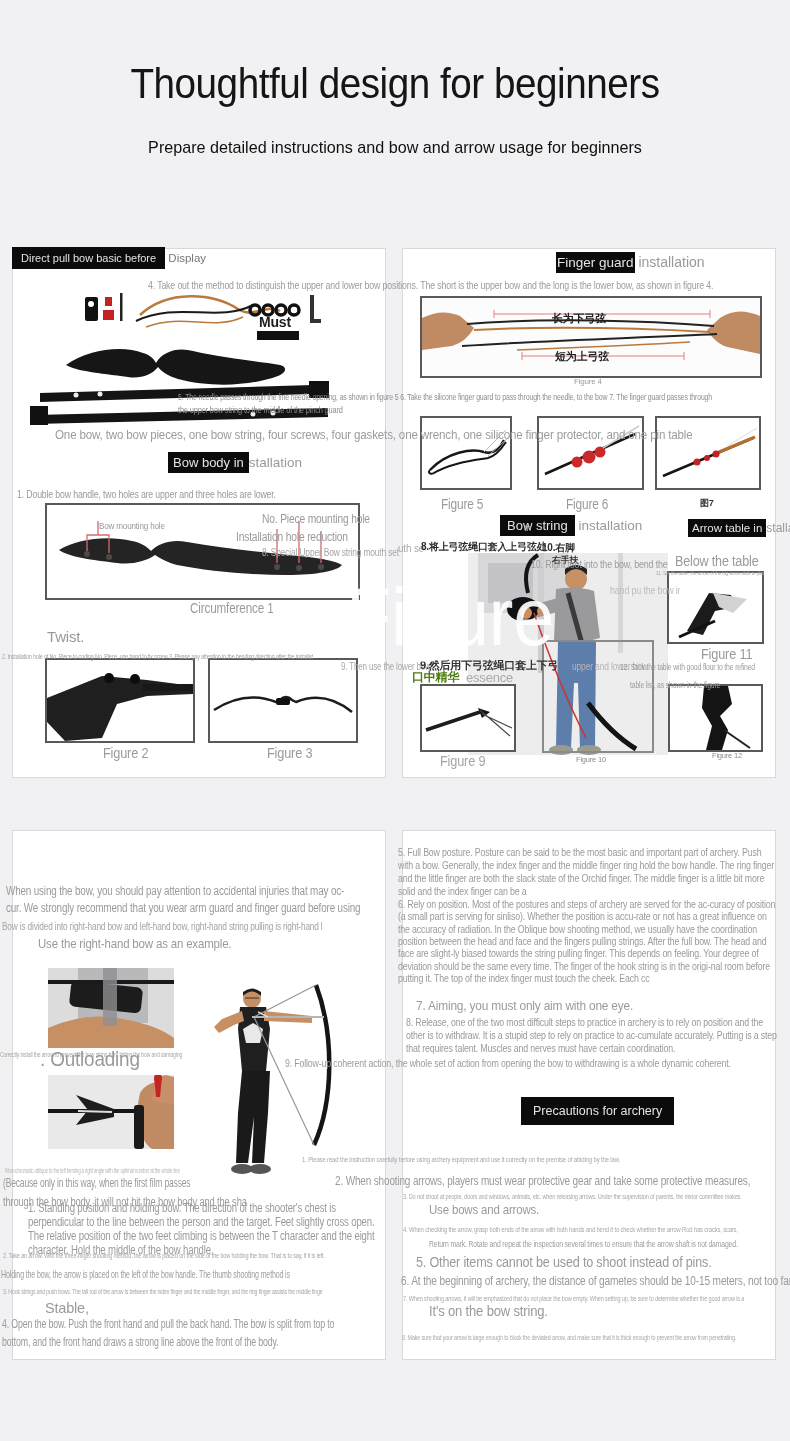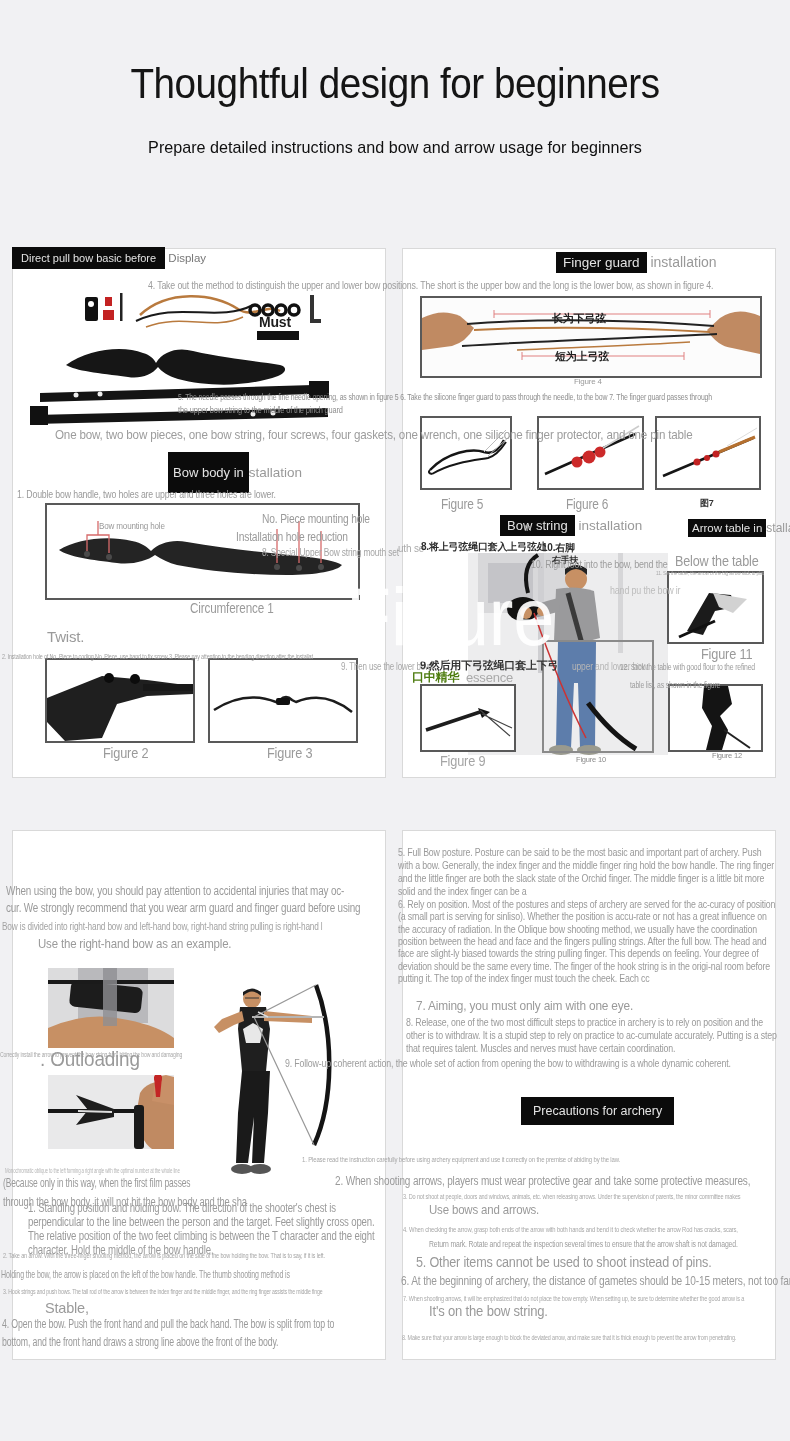--- a/index.html
+++ b/index.html
@@ -204,24 +204,24 @@
     <line x1="58" y1="29" x2="68" y2="34" stroke="#ddd" stroke-width="1.5"></line>
     <path d="M42,88 L70,88 L68,130 L64,180 L52,180 L54,134 L48,180 L36,180 L38,130 Z" fill="#1a1a1a"></path>
     <ellipse cx="42" cy="186" rx="11" ry="5" fill="#555"></ellipse>
       <ellipse cx="60" cy="186" rx="11" ry="5" fill="#555"></ellipse>
   </svg>
 
   <div class="chiprow" style="left:12px;top:247px">
     <span class="chip" style="font-size:11px;padding:5px 9px">Direct pull bow basic before</span><span class="chip-rest" style="font-size:11.5px;color:#777"> Display</span>
   </div>
   <div class="chiprow" style="left:556px;top:252px">
-    <span class="chip" style="font-size:13.5px;padding:3px 7px">Finger guard</span><span class="chip-rest" style="font-size:14px"> installation</span>
+    <span class="chip" style="font-size:13.5px;padding:3px 1px">Finger guard</span><span class="chip-rest" style="font-size:14px"> installation</span>
   </div>
   <div class="chiprow" style="left:168px;top:452px">
-    <span class="chip" style="font-size:13px;padding:13px 5px">Bow body in</span><span class="chip-rest" style="font-size:13.5px">stallation</span>
+    <span class="chip" style="font-size:13px;padding:3px 5px">Bow body in</span><span class="chip-rest" style="font-size:13.5px">stallation</span>
   </div>
   <div class="chiprow" style="left:500px;top:515px">
     <span class="chip" style="font-size:13px;padding:3px 7px">Bow string</span><span class="chip-rest" style="font-size:13.5px"> installation</span>
   </div>
   <div class="chiprow" style="left:688px;top:518px">
     <span class="chip" style="font-size:11.5px;padding:3px 4px">Arrow table in</span><span class="chip-rest" style="font-size:12px">stallation</span>
   </div>
   <div class="chiprow" style="left:521px;top:1097px">
     <span class="chip" style="font-size:12.5px;padding:7px 12px">Precautions for archery</span><span class="chip-rest"></span>
   </div>

